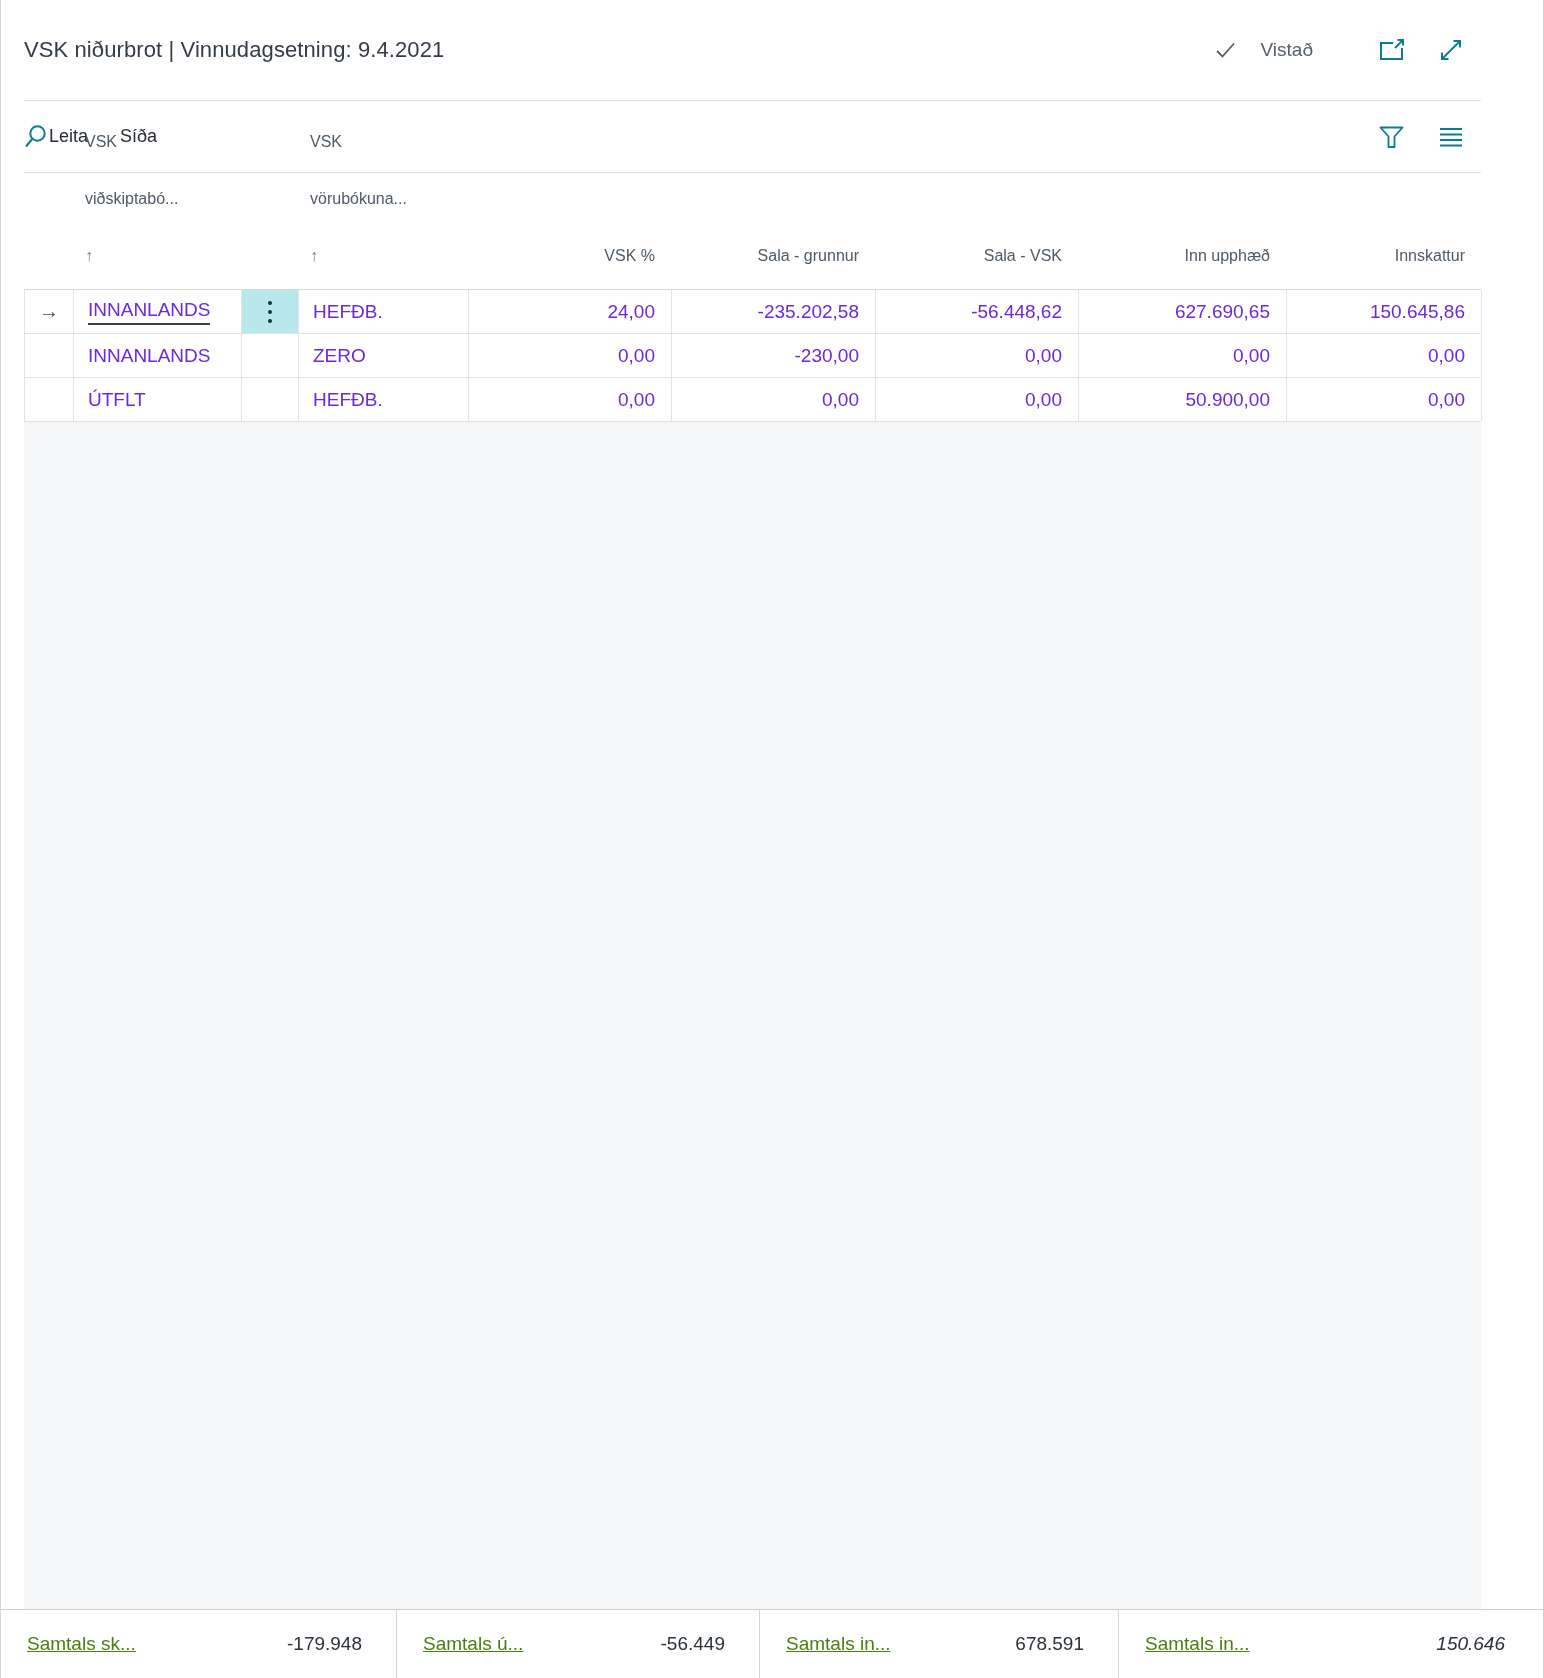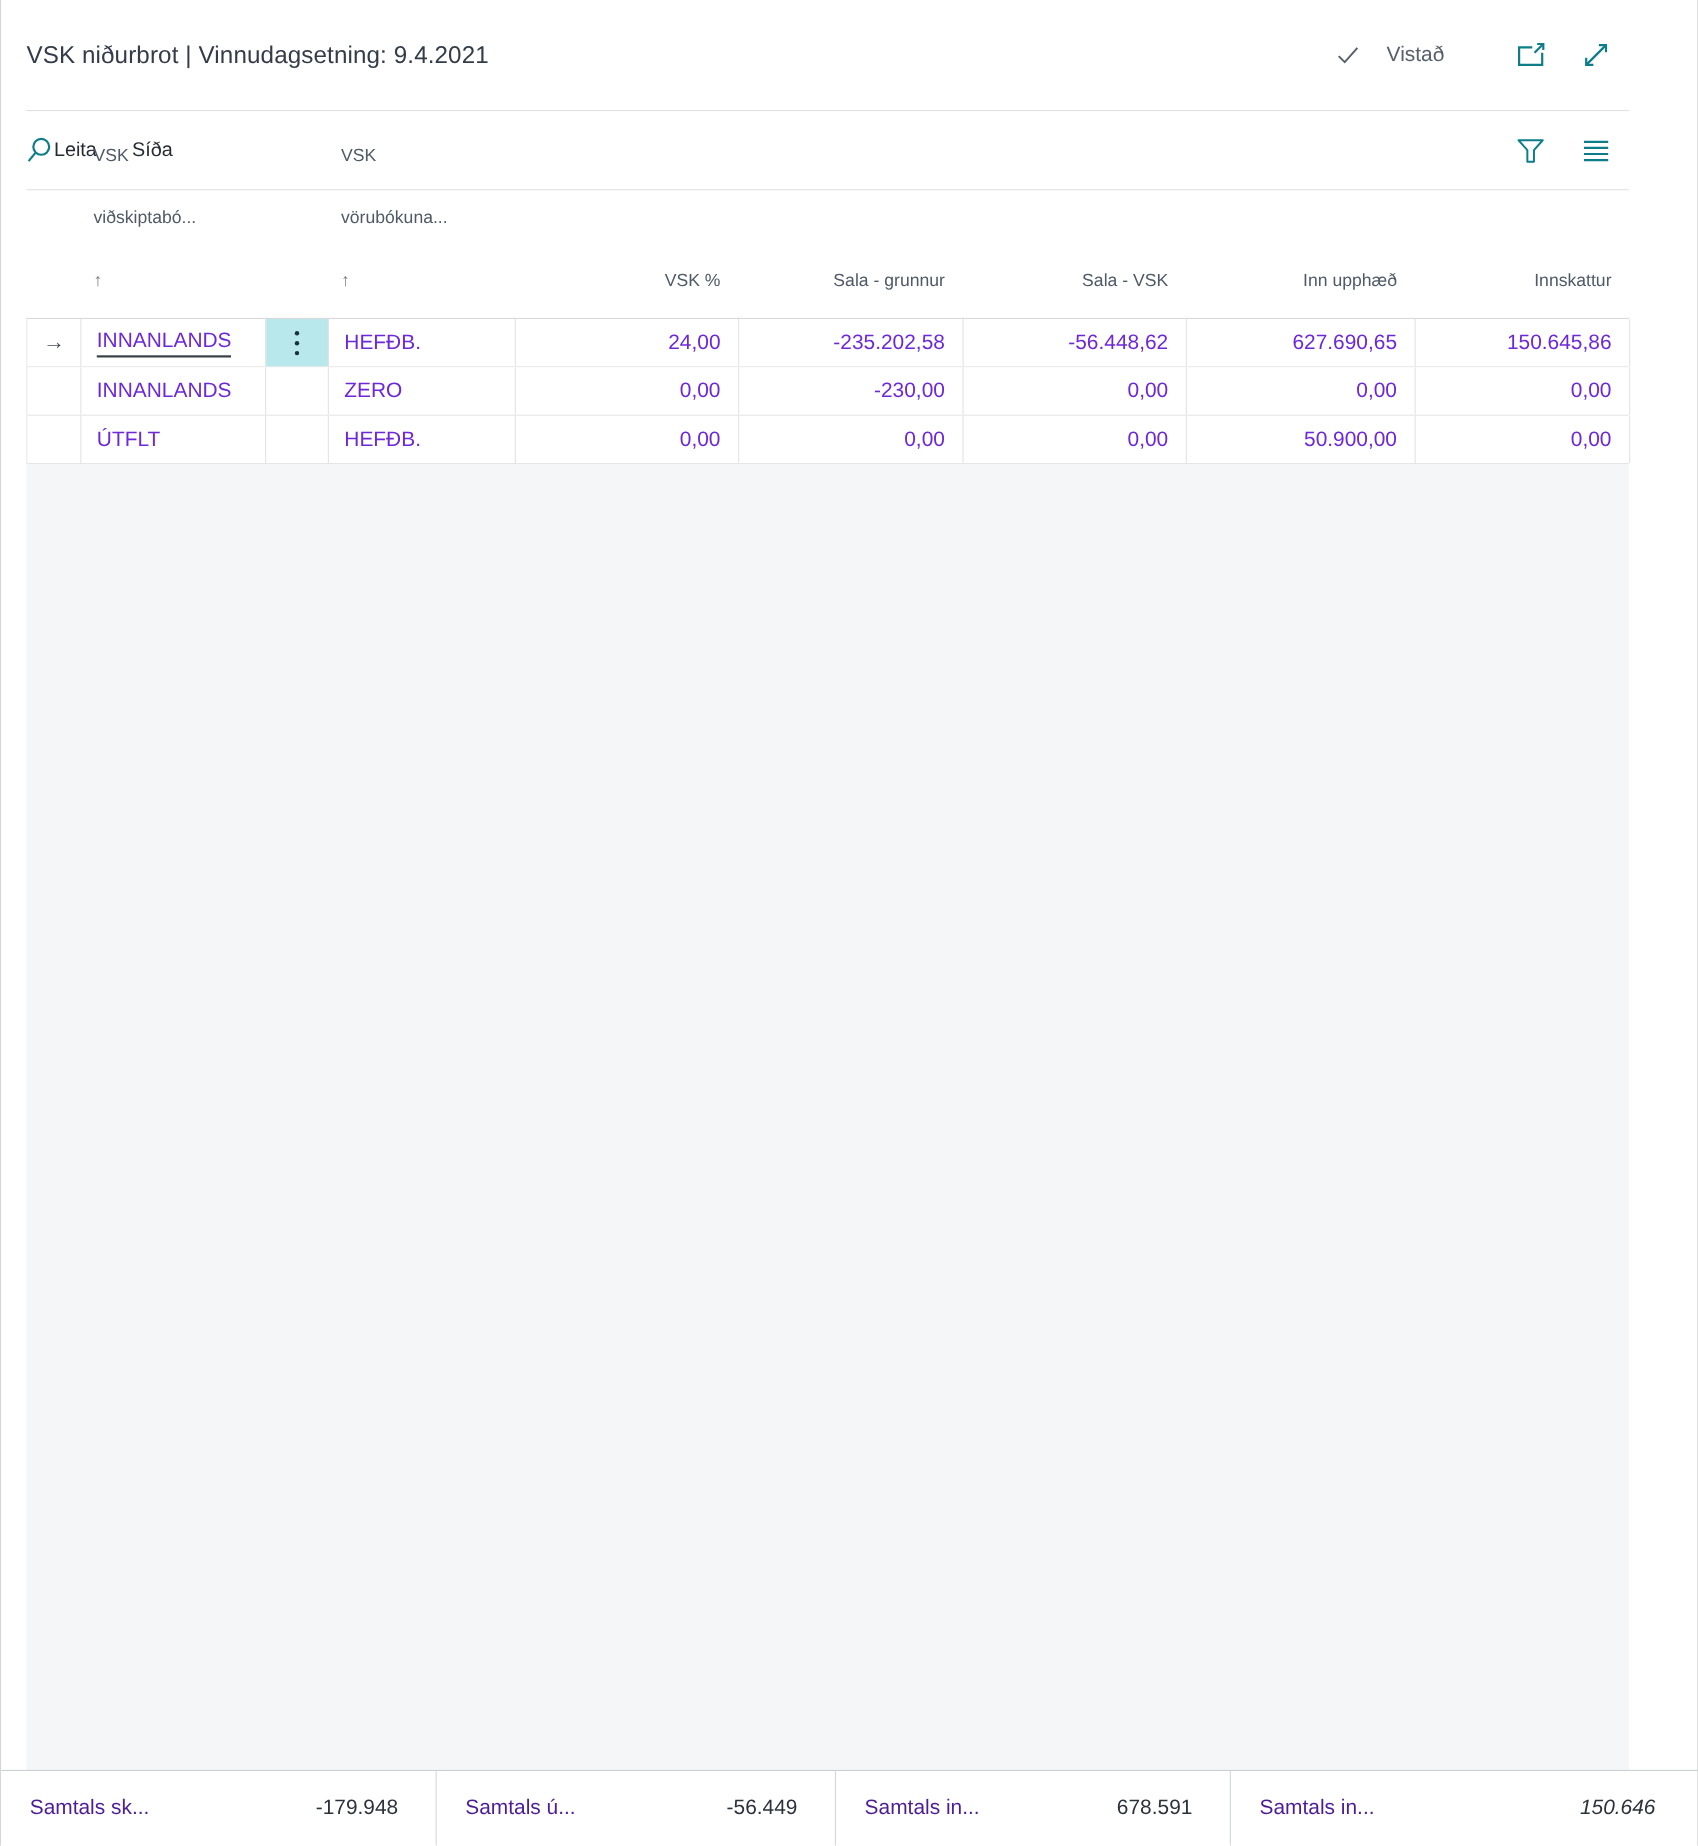--- a/index.html
+++ b/index.html
@@ -58,21 +58,21 @@
   .canvas{flex:1;background:#f5f6f8;width:1457px;margin-left:23px;}
 
   
   .totals{flex:none;height:69px;box-sizing:border-box;border-top:1px solid #cbd0d4;display:flex;background:#fff;}
   .tot{display:flex;align-items:center;justify-content:space-between;box-sizing:border-box;height:100%;}
   .tot + .tot{border-left:1px solid #d4d7da;}
   .tot-1{width:395px;flex:none;}
   .tot-2{width:363px;flex:none;}
   .tot-3{width:359px;flex:none;}
   .tot-4{flex:1;}
-  .tot .lbl{color:#4c1d95;font-size:19px;padding-left:26px;white-space:nowrap;}
+  .tot .lbl{color:#4d7c0f;font-size:19px;padding-left:26px;white-space:nowrap;text-decoration:underline;}
   .tot .val{color:#2b323a;font-size:19px;padding-right:34px;white-space:nowrap;}
   .tot-4 .val{padding-right:38px;font-style:italic;}
 
   svg{display:block;}
 </style>
 </head>
 <body>
 
 <div class="page">
 

